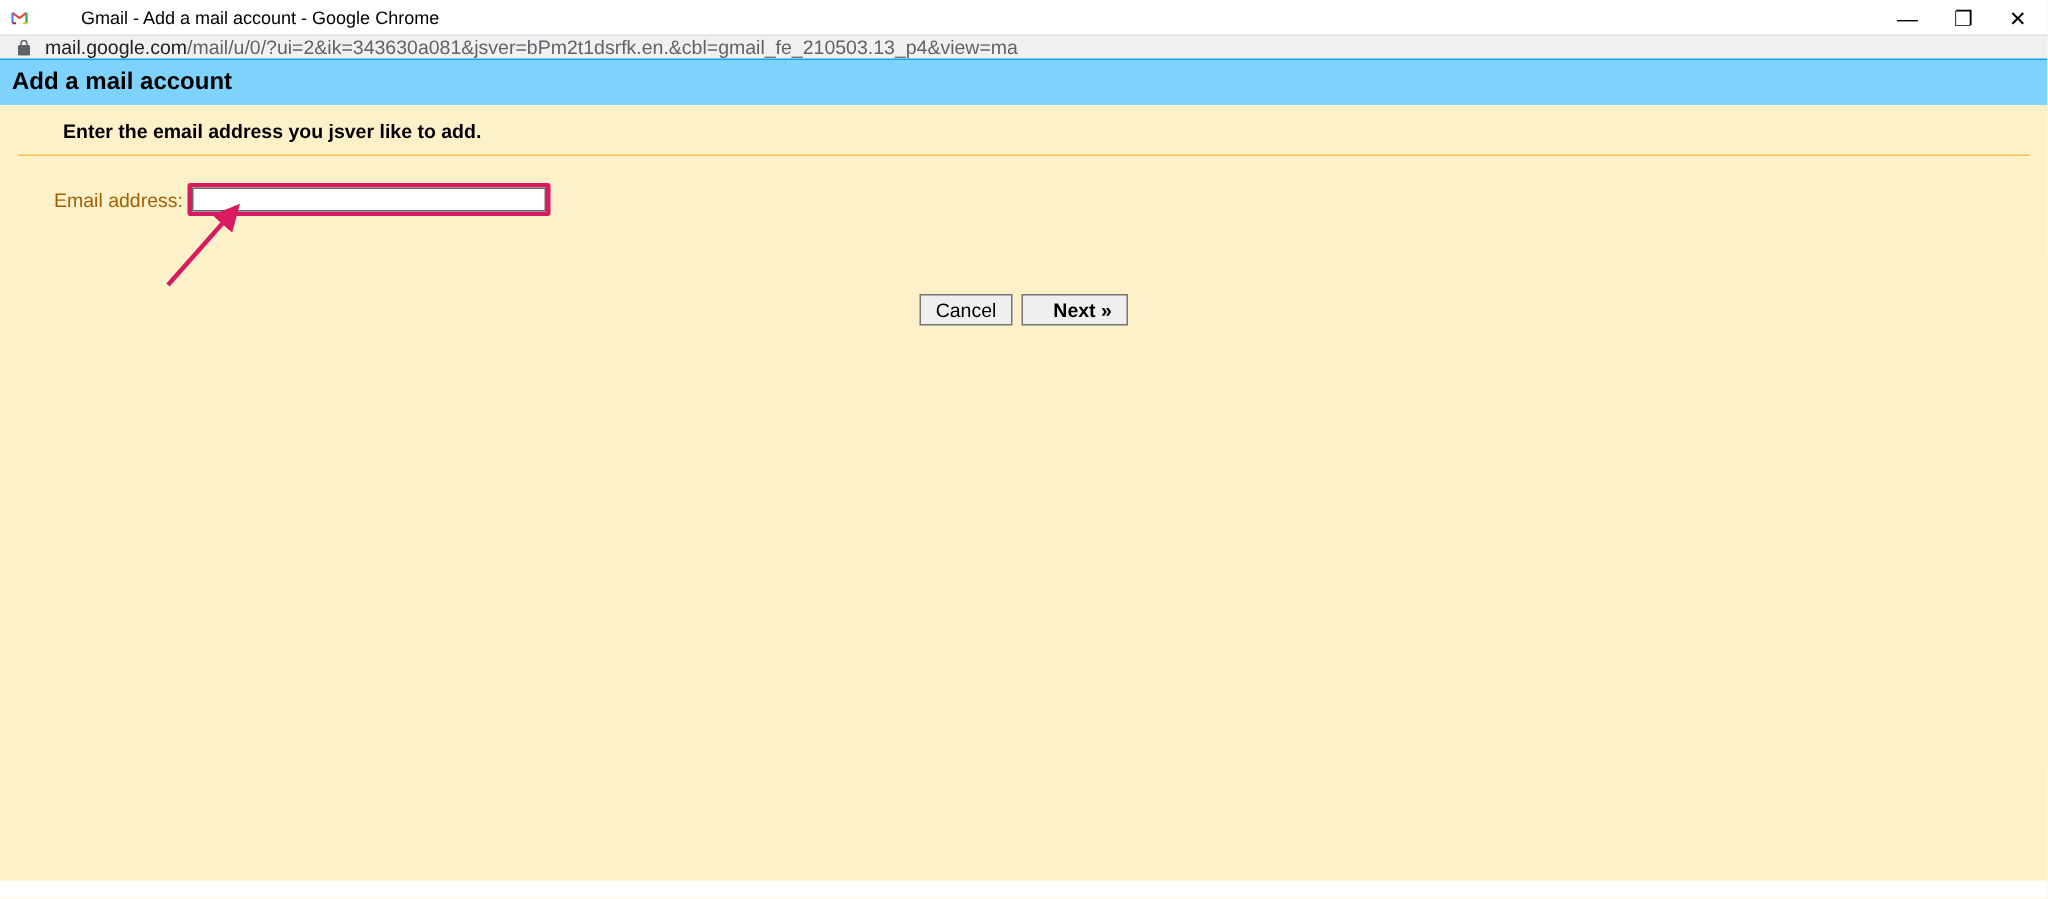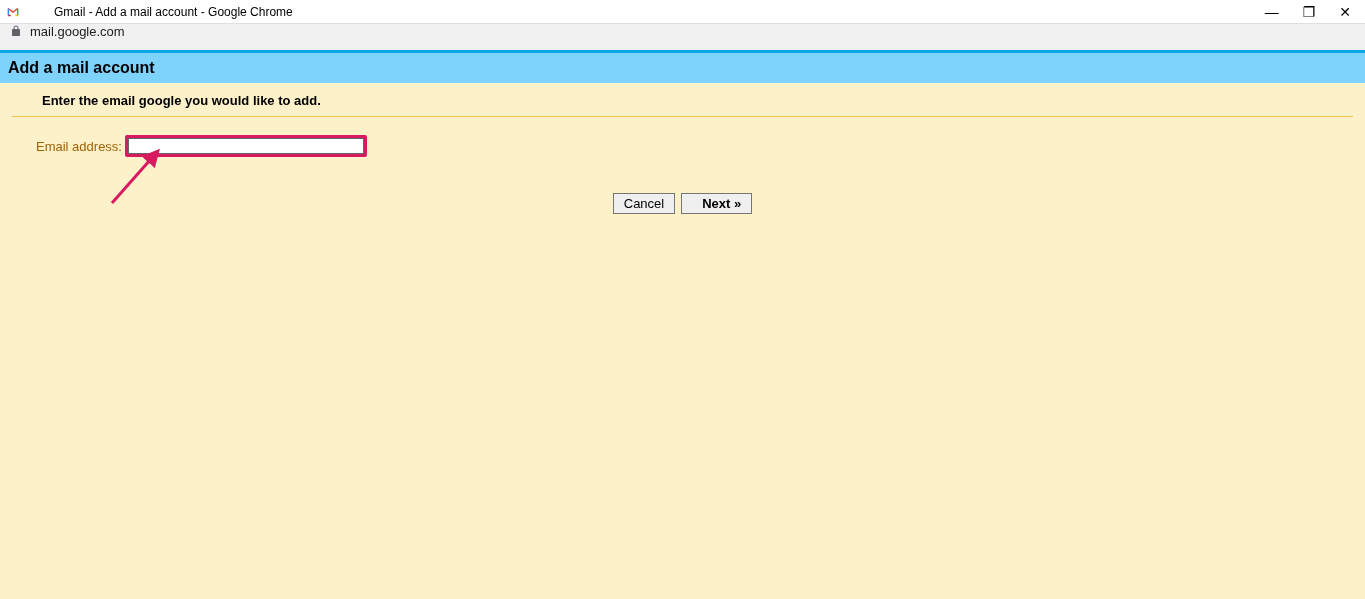--- a/index.html
+++ b/index.html
@@ -36,26 +36,26 @@
       gap: 24px;
       padding-right: 8px;
     }
     .titlebar-controls span {
       font-size: 14px;
       color: #000;
       cursor: pointer;
       font-family: "Segoe UI", sans-serif;
     }
     .addressbar {
-      height: 29px;
+      height: 16px;
       background: #f1f1f1;
       display: flex;
-      align-items: flex-start;
+      align-items: flex-end;
       padding: 0 10px;
-      border-bottom: 3px solid #0ea5e9;
+      border-bottom: 1px solid #0ea5e9;
       font-size: 13px;
       color: #5f6368;
     }
     .lock-icon {
       margin-right: 8px;
       color: #5f6368;
       display: inline-flex;
     }
     .url-host { color: #202124; }
     .url-path { color: #5f6368; }
@@ -104,21 +104,21 @@
       padding: 0 2px;
       font-size: 13px;
       outline: none;
       background: #fff;
       display: block;
     }
     .button-row {
       display: flex;
       justify-content: center;
       gap: 6px;
-      margin-top: 36px;
+      margin-top: 52px;
     }
     .btn {
       background: #efefef;
       border: 1px solid #767676;
       padding: 2px 10px;
       font-size: 13px;
       cursor: pointer;
       font-family: Arial, sans-serif;
     }
     .btn-next { font-weight: bold; padding-left: 20px; }
@@ -150,28 +150,29 @@
   </div>
 </div>
 
 <div class="addressbar">
   <span class="lock-icon">
     <svg width="12" height="14" viewBox="0 0 24 24" fill="#5f6368">
       <path d="M18 8h-1V6c0-2.76-2.24-5-5-5S7 3.24 7 6v2H6c-1.1 0-2 .9-2 2v10c0 1.1.9 2 2 2h12c1.1 0 2-.9 2-2V10c0-1.1-.9-2-2-2zM9 6c0-1.66 1.34-3 3-3s3 1.34 3 3v2H9V6z"></path>
     </svg>
   </span>
   <span class="url-host">mail.google.com</span>
+    <span class="url-path">/mail/u/0/?ui=2&amp;ik=343630a081&amp;jsver=bPm2t1dsrfk.en.&amp;cbl=gmail_fe_210503.13_p4&amp;view=ma</span>
 </div>
 
 <div class="content">
   <div class="header-bar">
     <div class="heading">Add a mail account</div>
   </div>
 
-  <div class="instruction-row">Enter the email google you would like to add.</div>
+  <div class="instruction-row">Enter the email address you jsver like to add.</div>
 
   <div class="form-row">
     <span class="form-label">Email address:</span>
     <span class="input-highlight">
       <input type="text" class="email-input" value="" style="">
     </span>
   </div>
 
   <div class="button-row">
     <button class="btn">Cancel</button>

